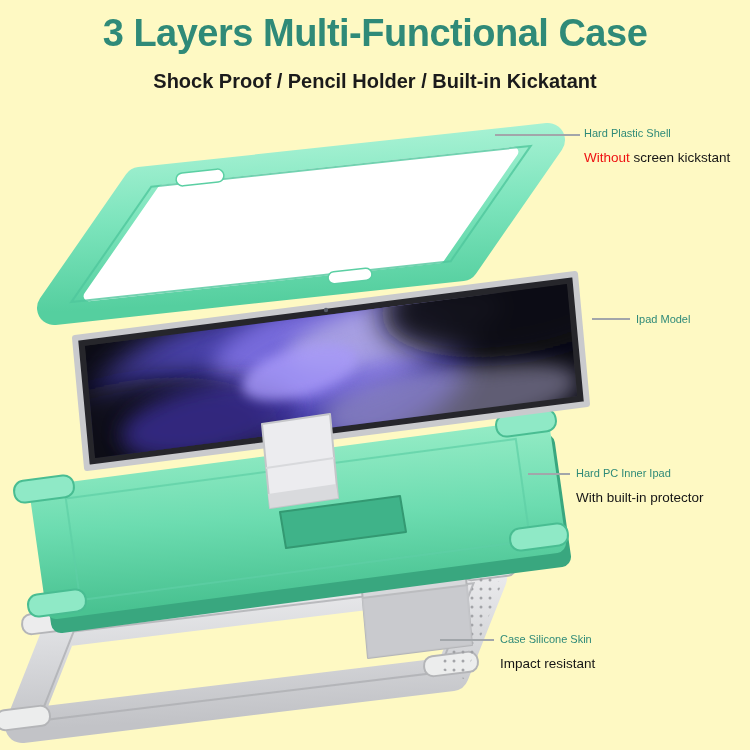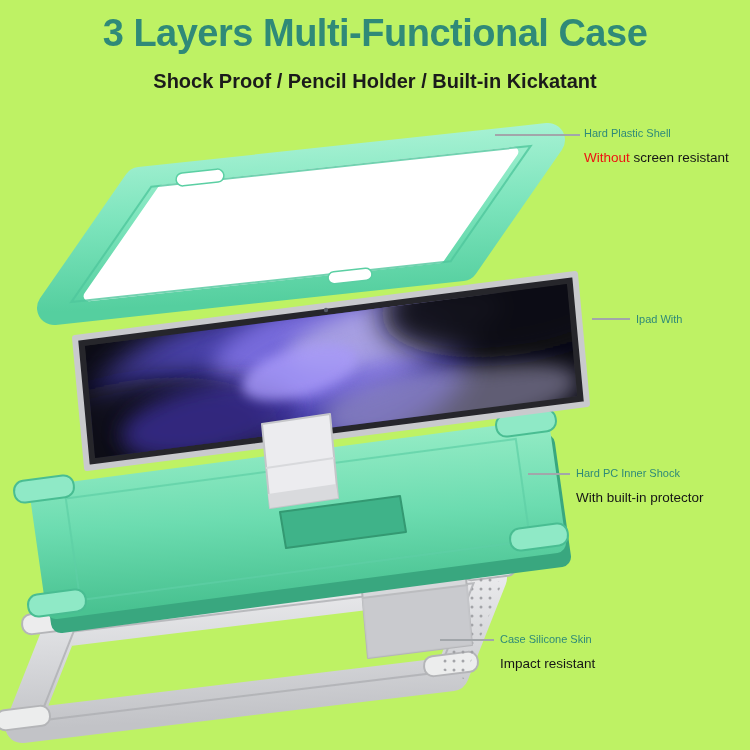--- a/index.html
+++ b/index.html
@@ -1,16 +1,16 @@
 <!DOCTYPE html>
 <html><head>
 <meta charset="utf-8">
 <style>
   html,body{margin:0;padding:0;background:#fff;}
-  .page{position:relative;width:750px;height:750px;background:#bef264;overflow:hidden;
+  .page{position:relative;width:750px;height:750px;background:#fef9c3;overflow:hidden;
         font-family:"Liberation Sans",sans-serif;}
   .main-title{position:absolute;top:12px;left:0;width:100%;text-align:center;
         font-size:38px;font-weight:700;color:#2f8a78;letter-spacing:-0.5px;}
   .subtitle{position:absolute;top:70px;left:0;width:100%;text-align:center;
         font-size:20px;font-weight:700;color:#1b1b1b;}
   .illustration{position:absolute;left:0;top:0;width:750px;height:750px;}
   .ann{position:absolute;}
   .ann-title{font-size:11px;font-weight:400;color:#2f8a78;line-height:20px;white-space:nowrap;}
   .ann-sub{font-size:13.5px;font-weight:400;color:#151515;margin-top:7px;line-height:16px;white-space:nowrap;}
   .red{color:#ee1111;text-align:center;}
@@ -122,30 +122,30 @@
       <line x1="495" y1="135" x2="580" y2="135"></line>
       <line x1="592" y1="319" x2="630" y2="319"></line>
       <line x1="528" y1="474" x2="570" y2="474"></line>
       <line x1="440" y1="640" x2="494" y2="640"></line>
     </g>
   </svg>
 
   <div class="ann ann1">
     <div class="ann-title">Hard Plastic Shell</div>
     <div class="ann-sub">
-      <span class="red">Without</span><span> screen resistant</span>
+      <span class="red">Without</span><span> screen kickstant</span>
     </div>
   </div>
 
   <div class="ann ann2">
-    <div class="ann-title">Ipad With</div>
+    <div class="ann-title">Ipad Model</div>
   </div>
 
   <div class="ann ann3">
-    <div class="ann-title">Hard PC Inner Shock</div>
+    <div class="ann-title">Hard PC Inner Ipad</div>
     <div class="ann-sub">With built-in protector</div>
   </div>
 
   <div class="ann ann4">
     <div class="ann-title">Case Silicone Skin</div>
     <div class="ann-sub">Impact resistant</div>
   </div>
 
 </div>
 

